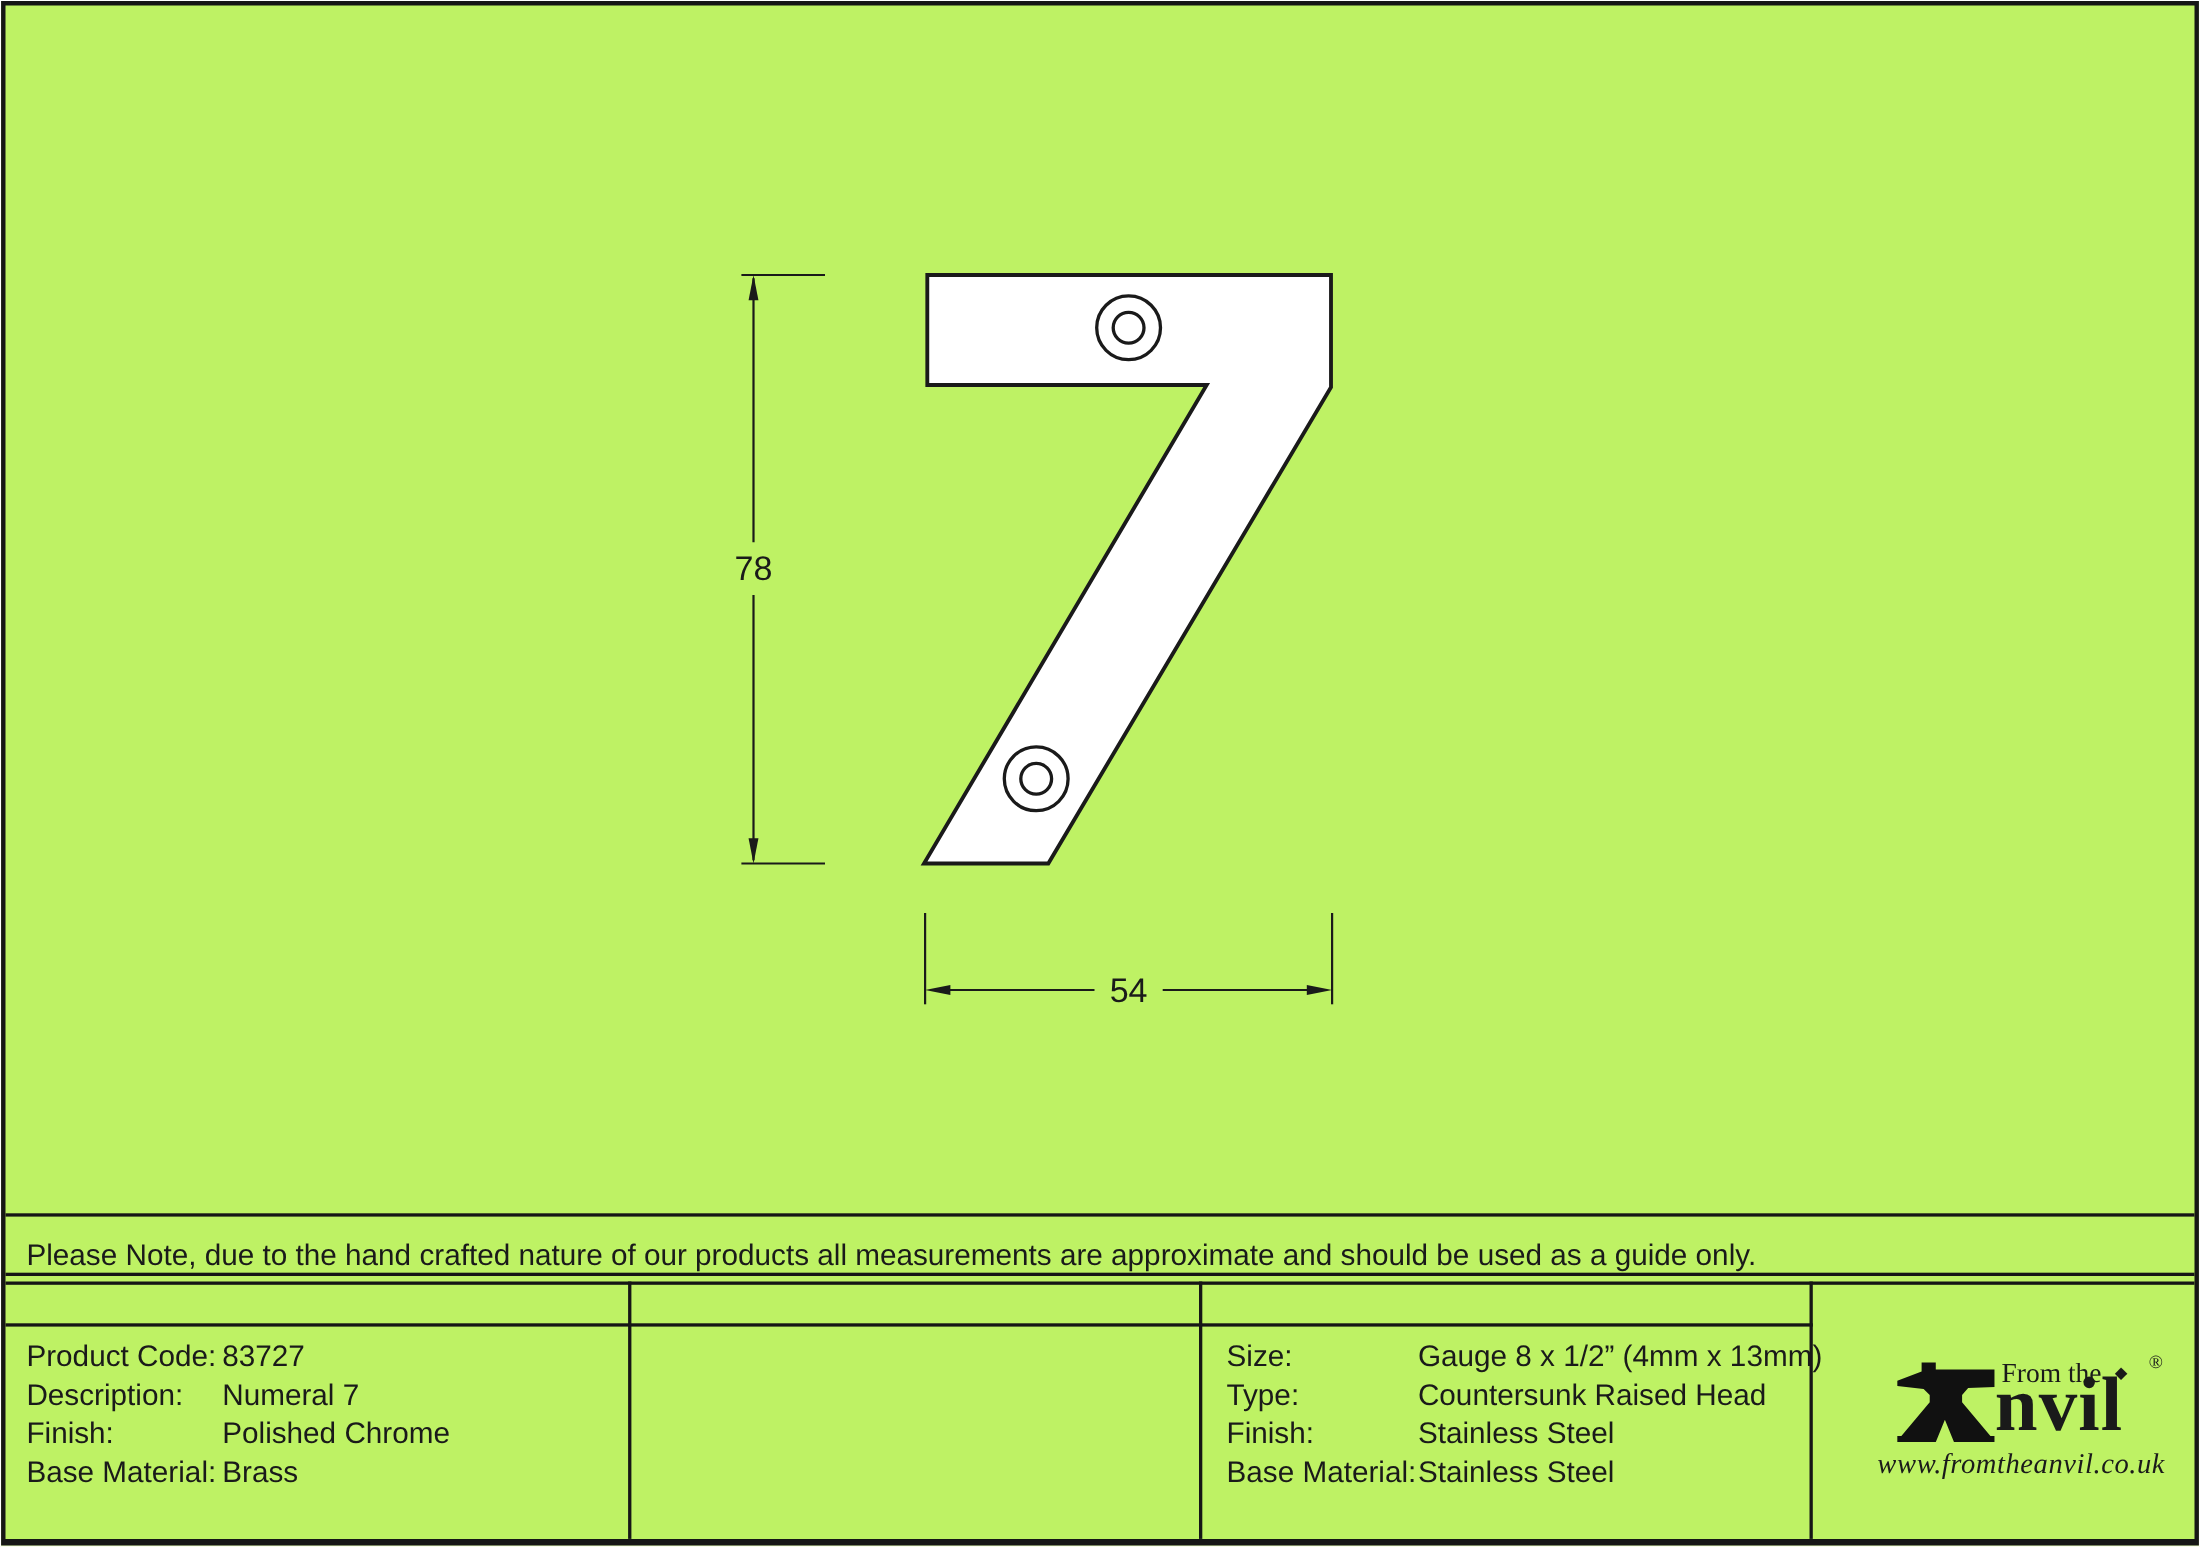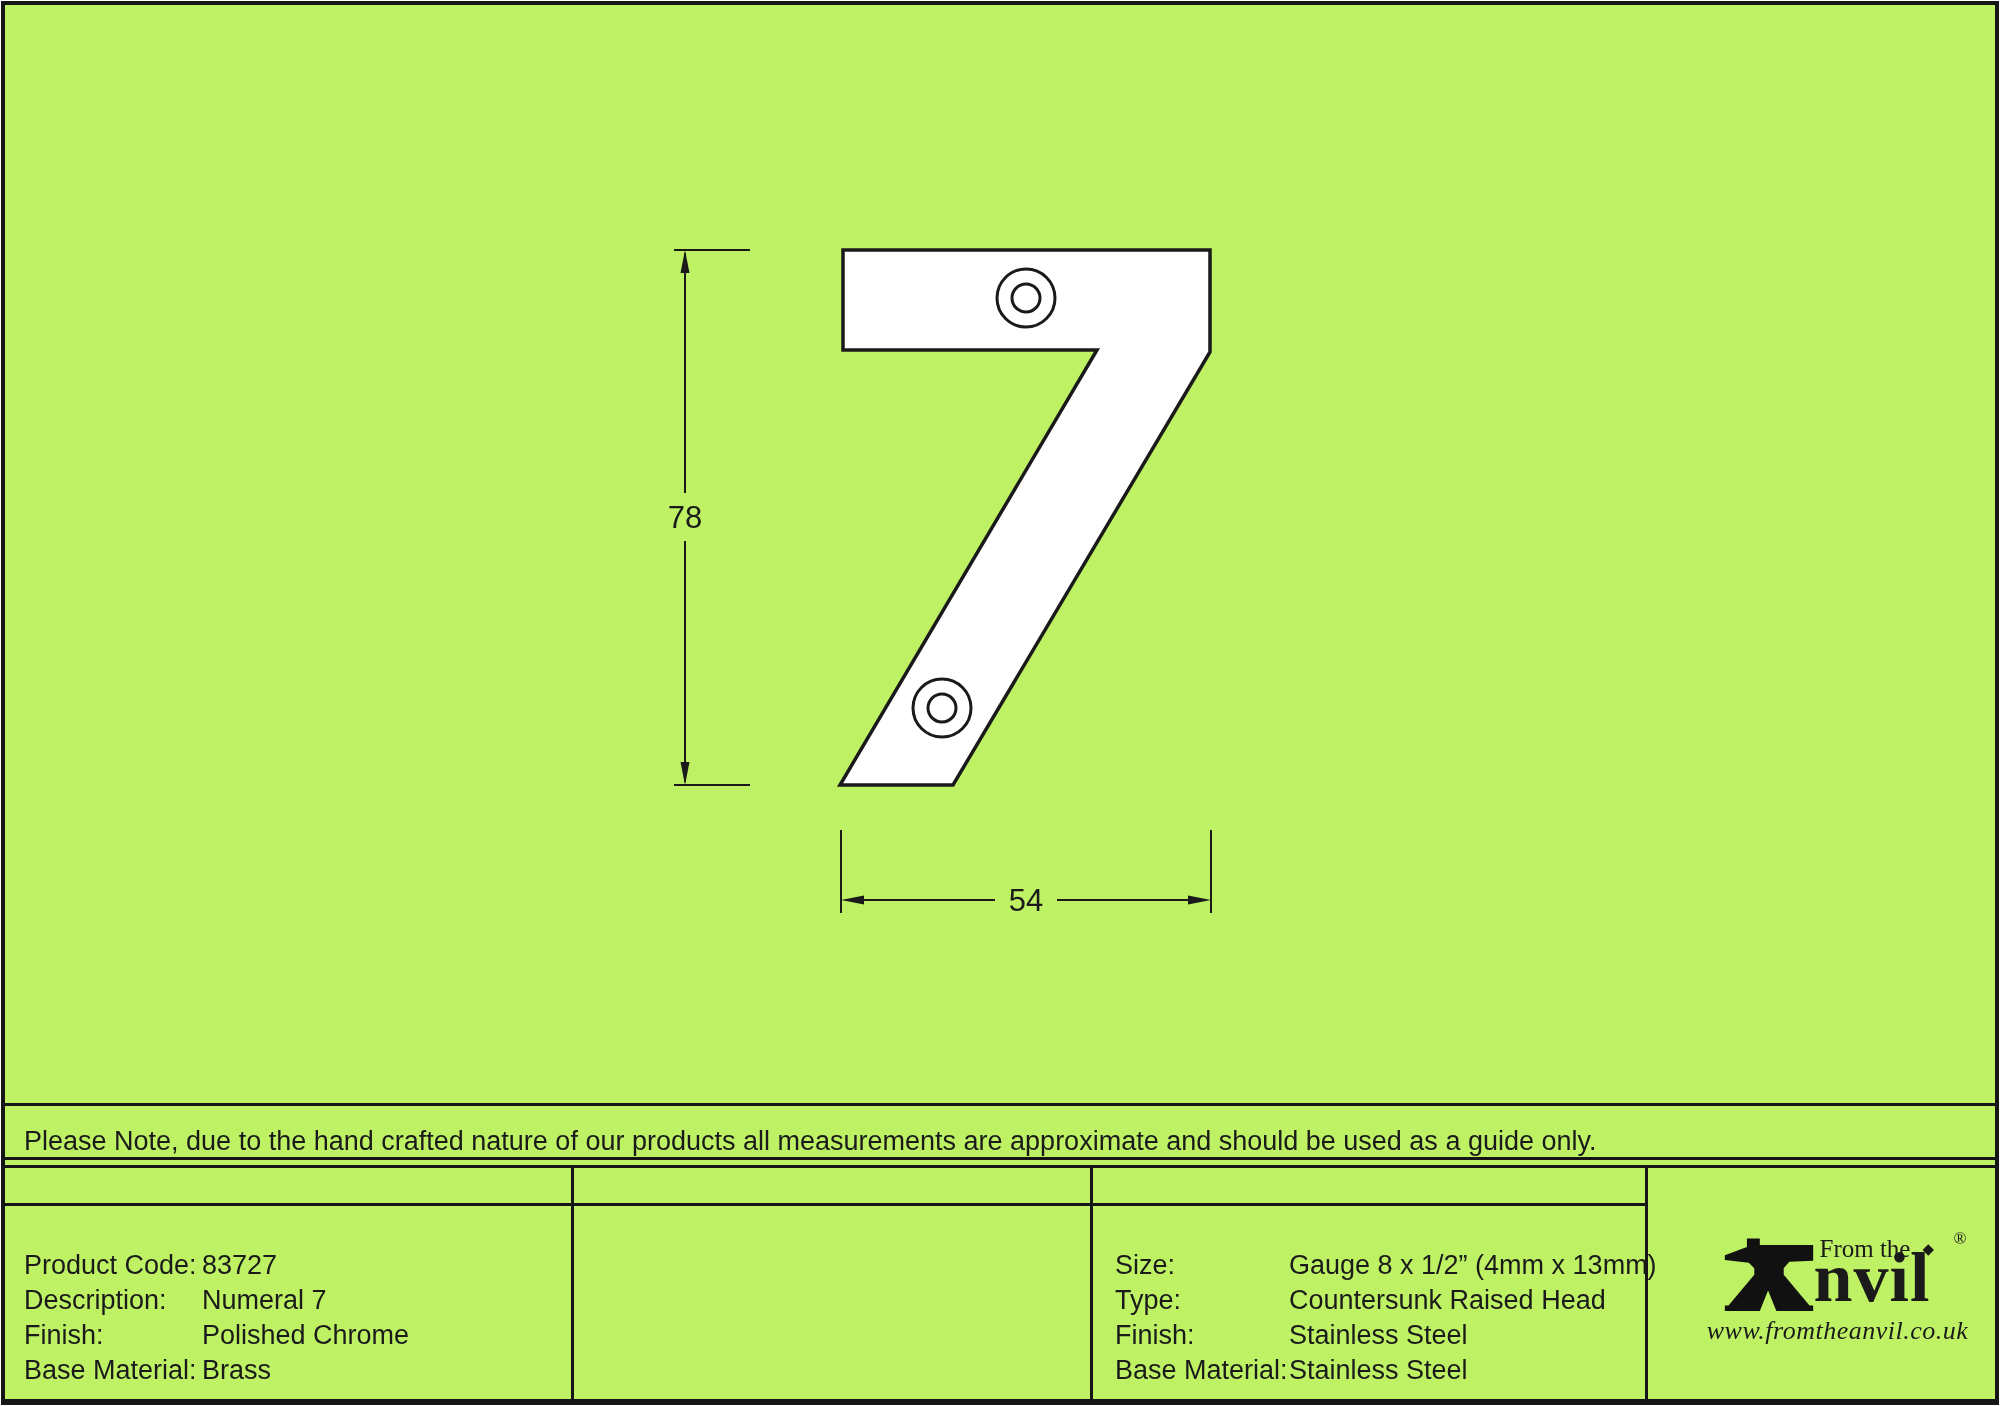--- a/index.html
+++ b/index.html
@@ -19,21 +19,21 @@
     border-top:3px solid #161616;border-bottom:3px solid #161616;
     display:flex;align-items:flex-end;padding-left:19px;font-size:27px;
   }
   
   .header-band{
     position:absolute;left:0;top:1160px;width:100%;height:41px;box-sizing:border-box;
     border-top:3px solid #161616;font-size:26px;
   }
   .header-bottom-line{position:absolute;left:0;top:1198px;width:1643px;height:3px;background:#161616;}
   .col-divider{position:absolute;top:1160px;bottom:0;width:3px;background:#161616;}
-  .cell-block{position:absolute;top:1211px;font-size:27px;margin-top:32px;}
+  .cell-block{position:absolute;top:1211px;font-size:27px;}
   .kv-row{display:flex;align-items:center;height:35px;}
   .kv-label{flex:0 0 auto;}
   .pi .kv-label{width:178px;}
   .fs .kv-label{width:174px;}
   .pc-item{display:flex;align-items:center;height:35px;}
   
   .logo-cell{position:absolute;left:1643px;top:1160px;width:347px;height:236px;
     display:flex;align-items:center;justify-content:center;padding-left:16px;}
   .logo{position:relative;width:300px;height:140px;}
   .anvil-wrap{position:absolute;left:35px;top:20px;width:92px;height:78px;}

